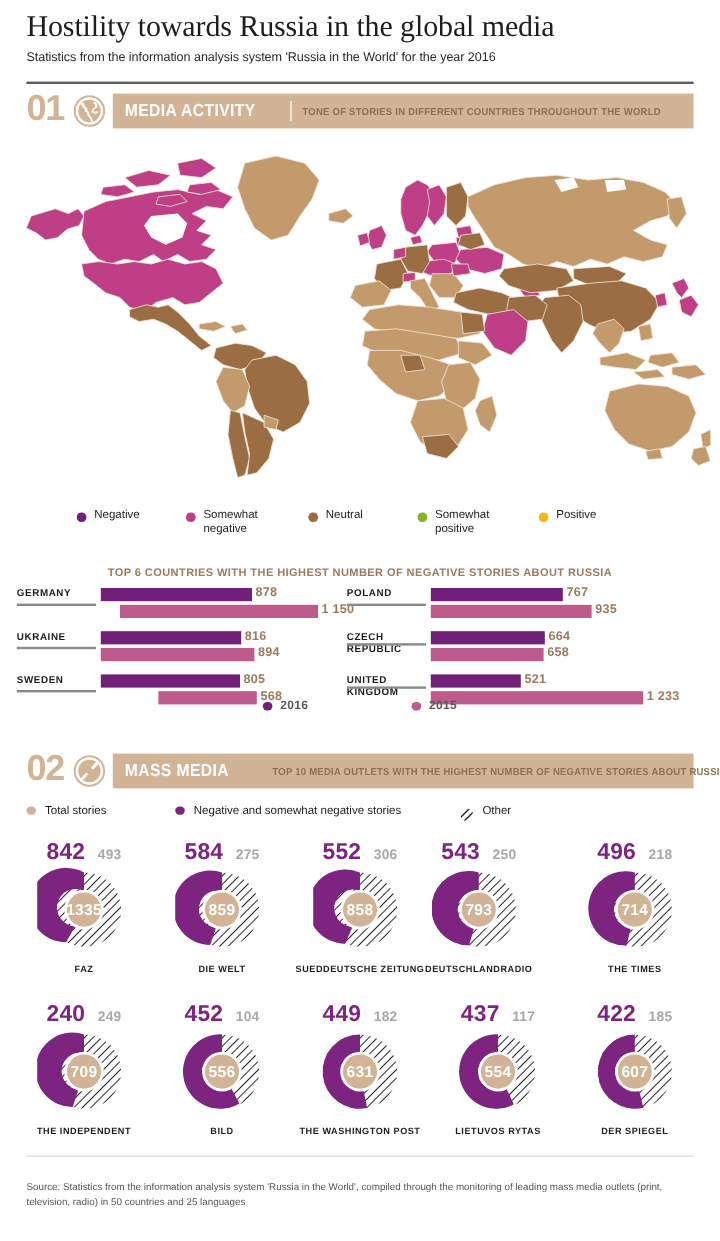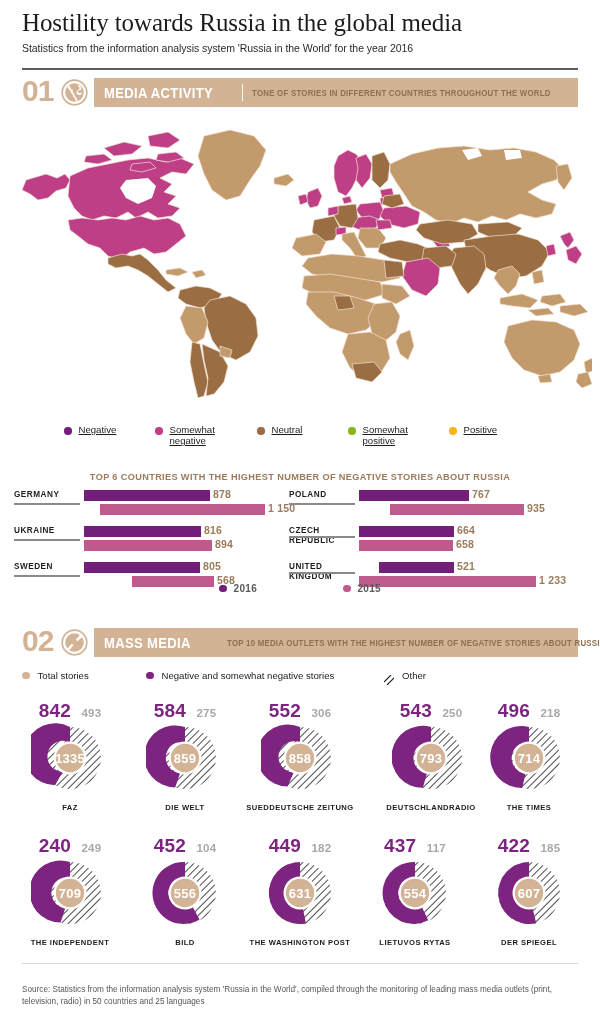--- a/index.html
+++ b/index.html
@@ -52,21 +52,21 @@
   }
 
   
   .map{position:absolute;left:8px;top:120px;width:584px;height:290px;}
   .map svg{display:block;width:100%;height:100%;}
 
   
   .mlegend{position:absolute;left:64px;top:424px;width:520px;height:32px;}
   .mlg{position:absolute;display:flex;align-items:flex-start;}
   .mlg .dot{width:7.5px;height:7.5px;border-radius:50%;margin-top:3px;flex:none;}
-  .mlg .lbl{font-size:9.6px;line-height:11.4px;color:#1d1d1d;margin-left:7px;white-space:pre-line;text-decoration:underline;}
+  .mlg .lbl{font-size:9.6px;line-height:11.4px;color:#1d1d1d;margin-left:7px;white-space:pre-line;}
 
   
   .bars-title{
     position:absolute;left:0;top:472px;width:600px;text-align:center;
     font-size:9.2px;font-weight:bold;color:#9c7b5c;letter-spacing:0.35px;
   }
   .barcol{position:absolute;top:490px;}
   .barrow{position:relative;height:36px;}
   .brlabel{
     position:absolute;left:0;top:0;width:66px;
@@ -413,21 +413,21 @@
     <div class="barrow">
       <div class="brlabel">
         <span>POLAND</span>
         <span class="u" style="top:13px;"></span>
       </div>
       <div class="bwrap">
         <div class="bar y2016" style="width:110px;">
           <div class="fill"></div>
           <span class="val">767</span>
         </div>
-        <div class="bar y2015" style="width:134px;margin-left:31px;">
+        <div class="bar y2015" style="width:134px;">
           <div class="fill"></div>
           <span class="val">935</span>
         </div>
       </div>
     </div>
 
     <div class="barrow">
       <div class="brlabel" style="line-height:10.2px;">
         <span>CZECH REPUBLIC</span>
         <span class="u" style="top:10px;"></span>
@@ -443,21 +443,21 @@
         </div>
       </div>
     </div>
 
     <div class="barrow">
       <div class="brlabel" style="line-height:10.2px;">
         <span>UNITED KINGDOM</span>
         <span class="u" style="top:10px;"></span>
       </div>
       <div class="bwrap">
-        <div class="bar y2016" style="width:75px;margin-left:20px;">
+        <div class="bar y2016" style="width:75px;">
           <div class="fill"></div>
           <span class="val">521</span>
         </div>
         <div class="bar y2015" style="width:177px;">
           <div class="fill"></div>
           <span class="val">1 233</span>
         </div>
       </div>
     </div>
   </div>
@@ -577,21 +577,21 @@
             <circle cx="39" cy="39" r="31" fill="url(#h2)"></circle>
             <path d="M39 8 A31 31 0 1 0 26.6 67.5 L32.8 53.3 A15.5 15.5 0 1 1 39 23.5 Z" fill="#7d2480"></path>
             <circle cx="39" cy="39" r="16.5" fill="#ffffff"></circle>
             <circle cx="39" cy="39" r="14.2" fill="#d3b395"></circle>
           </svg>
           <span class="dtotal">858</span>
         </div>
         <div class="dname">SUEDDEUTSCHE ZEITUNG</div>
       </div>
 
-      <div class="dcell" style="left:376px;">
+      <div class="dcell" style="left:344px;">
         <div class="dnums">
           <span class="neg">543</span>
           <span class="oth">250</span>
         </div>
         <div class="dchart">
           <svg viewBox="0 0 78 78" width="78" height="78">
             <defs>
                 <pattern id="h3" width="5" height="5" patternUnits="userSpaceOnUse" patternTransform="rotate(45)">
               <rect width="5" height="5" fill="#fff"></rect>
                   <line x1="0" y1="0" x2="0" y2="5" stroke="#1d1d1d" stroke-width="1.6"></line>

